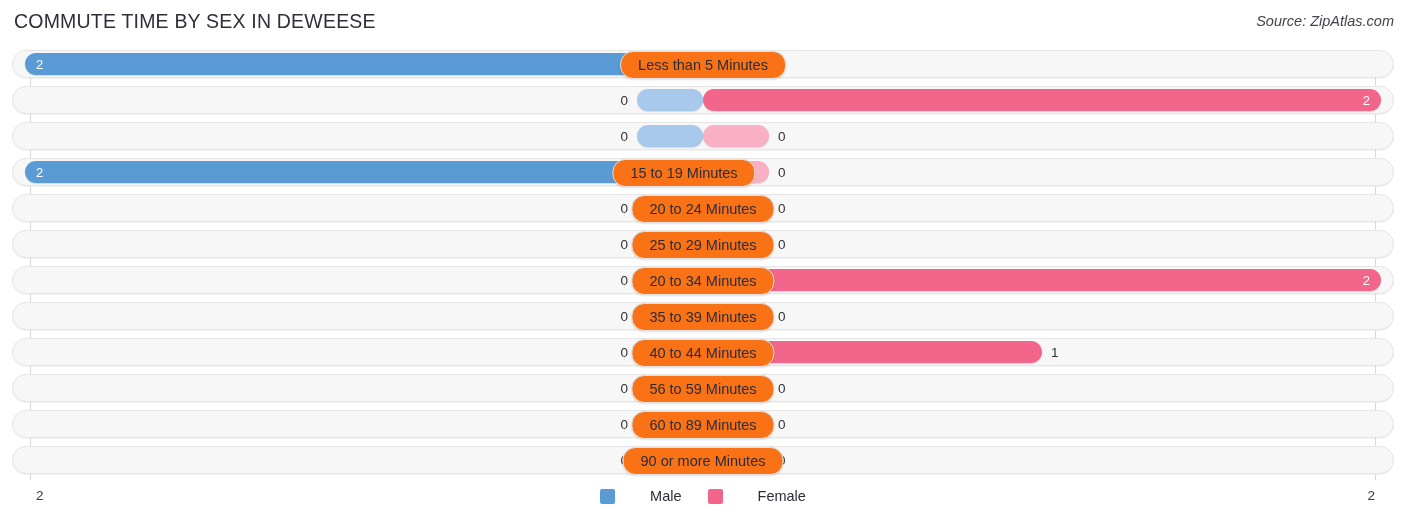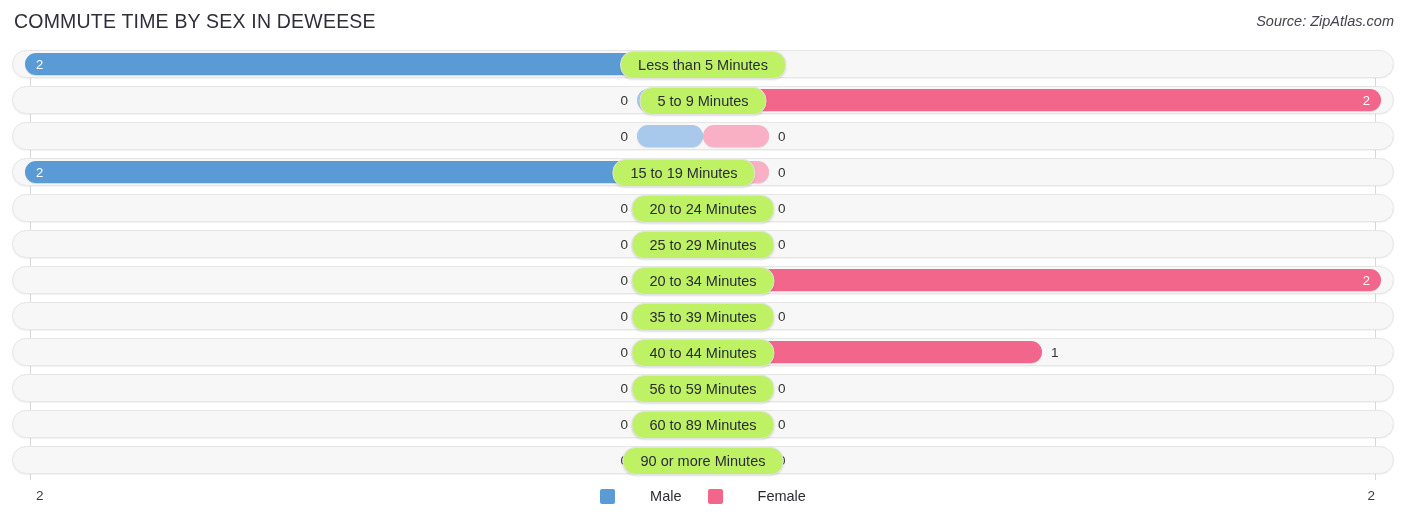--- a/index.html
+++ b/index.html
@@ -64,21 +64,21 @@
     position:absolute;top:50%;transform:translateY(-50%);
     font-size:13.5px;color:#333;white-space:nowrap;
   }
   .half.male .outval{right:100%;margin-right:9px;}
   .half.female .outval{left:100%;margin-left:9px;}
 
   
   .cat{
     position:absolute;left:50%;top:1px;transform:translateX(-50%);
     height:26px;line-height:26px;
-    background:#bef264;border:1px solid #e2e2e2;border-radius:13px;
+    background:#f97316;border:1px solid #e2e2e2;border-radius:13px;
     padding:0 17px;font-size:14.5px;color:#2c2c36;white-space:nowrap;
     box-shadow:0 1px 2px rgba(0,0,0,.12);
     z-index:5;
   }
 
   
   .footer{position:absolute;left:0;top:484px;width:1406px;height:39px;}
   .axlabel{position:absolute;top:4px;font-size:13.5px;color:#3a3a44;}
   .axlabel.l{left:36px;}
   .axlabel.r{right:31px;}
@@ -120,21 +120,20 @@
           <div class="track" style="background: rgb(247, 247, 247);"></div>
           <div class="half male" style="width: 66px;">
             <span class="outval">0</span>
             <div class="bar male" style="width: 66px; background: rgb(168, 200, 236);"></div>
           </div>
           <div class="half female" style="width: 678px;">
             <div class="bar female" style="width: 678px; background: rgb(242, 102, 139);">
               <span class="inval">2</span>
             </div>
           </div>
-          <div class="cat" style="left: 703px;">5 to 9 Minutes</div>
         </div>
         <div class="row">
           <div class="track" style="background: rgb(247, 247, 247);"></div>
           <div class="half male" style="width: 66px;">
             <span class="outval">0</span>
             <div class="bar male" style="width: 66px; background: rgb(168, 200, 236);"></div>
           </div>
           <div class="half female" style="width: 66px;">
             <span class="outval">0</span>
             <div class="bar female" style="width: 66px; background: rgb(249, 175, 196);"></div>

